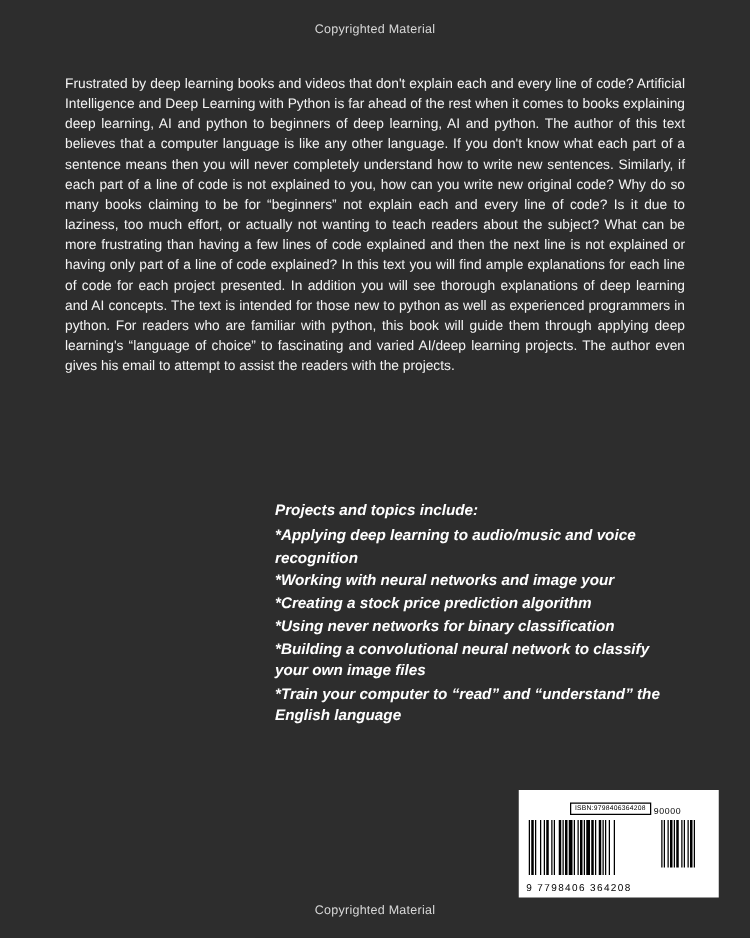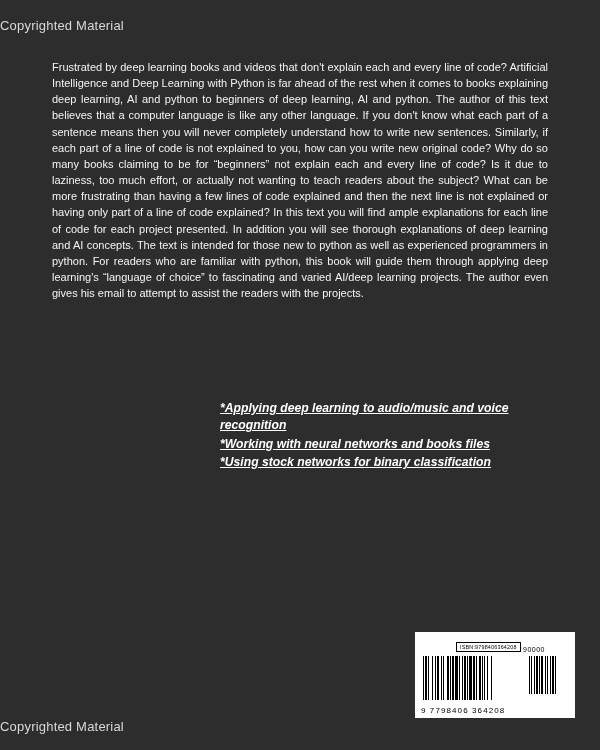--- a/index.html
+++ b/index.html
@@ -18,21 +18,22 @@
   .page {
     position: absolute;
     inset: 0;
     background: #2d2d2d;
   }
   .copyright-top,
   .copyright-bottom {
     position: absolute;
     left: 0;
     width: 100%;
-    font-size: 13px;
+    text-align: center;
+    font-size: 10px;
     color: #d8d8d8;
     letter-spacing: 0.2px;
   }
   .copyright-top { top: 18px; }
   .copyright-bottom { bottom: 16px; }
 
   .blurb {
     position: absolute;
     left: 52px;
     top: 48px;
@@ -54,21 +55,20 @@
     line-height: 1.42;
     color: #ffffff;
   }
   .projects .heading {
     margin-bottom: 3px;
   }
   .projects ul {
     list-style: none;
     margin: 0;
     padding: 0;
-    text-decoration: underline;
   }
   .projects li {
     margin: 0 0 1px 0;
     white-space: pre-line;
   }
 
   .barcode-box {
     position: absolute;
     left: 415px;
     top: 632px;
@@ -136,25 +136,31 @@
 </head>
 <body>
 
 <div class="page">
 
   <div class="copyright-top">Copyrighted Material</div>
 
   <p class="blurb">Frustrated by deep learning books and videos that don't explain each and every line of code? Artificial Intelligence and Deep Learning with Python is far ahead of the rest when it comes to books explaining deep learning, AI and python to beginners of deep learning, AI and python. The author of this text believes that a computer language is like any other language. If you don't know what each part of a sentence means then you will never completely understand how to write new sentences. Similarly, if each part of a line of code is not explained to you, how can you write new original code? Why do so many books claiming to be for “beginners” not explain each and every line of code? Is it due to laziness, too much effort, or actually not wanting to teach readers about the subject? What can be more frustrating than having a few lines of code explained and then the next line is not explained or having only part of a line of code explained? In this text you will find ample explanations for each line of code for each project presented. In addition you will see thorough explanations of deep learning and AI concepts. The text is intended for those new to python as well as experienced programmers in python. For readers who are familiar with python, this book will guide them through applying deep learning's “language of choice” to fascinating and varied AI/deep learning projects. The author even gives his email to attempt to assist the readers with the projects.</p>
 
   <div class="projects">
+    <div class="heading">Projects and topics include:</div>
     <ul>
       <li>*Applying deep learning to audio/music and voice
   recognition</li>
-      <li>*Working with neural networks and books files</li>
-      <li>*Using stock networks for binary classification</li>
+      <li>*Working with neural networks and image your</li>
+      <li>*Creating a stock price prediction algorithm</li>
+      <li>*Using never networks for binary classification</li>
+      <li>*Building a convolutional neural network to classify
+ your  own image files</li>
+      <li>*Train your computer to “read” and “understand” the
+ English language</li>
     </ul>
   </div>
 
   <div class="barcode-box">
     <span class="isbn-line">ISBN:9798406364208</span>
     <div class="price-wrap">
       <div class="price-digits">90000</div>
     </div>
     <div class="main-bars">
         <div class="bar" style="width: 1px; height: 44px; background: rgb(0, 0, 0);"></div>

